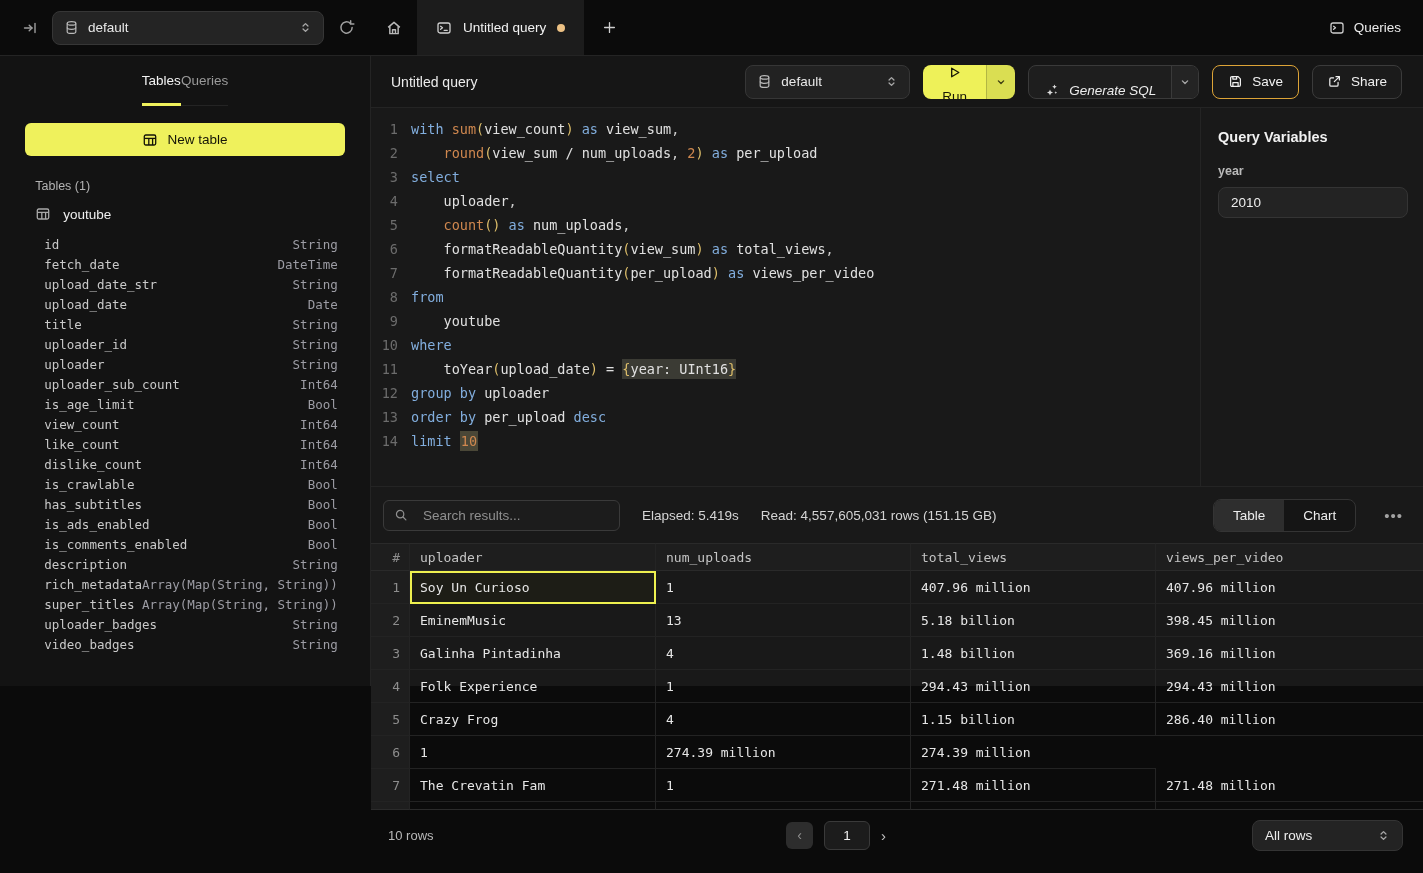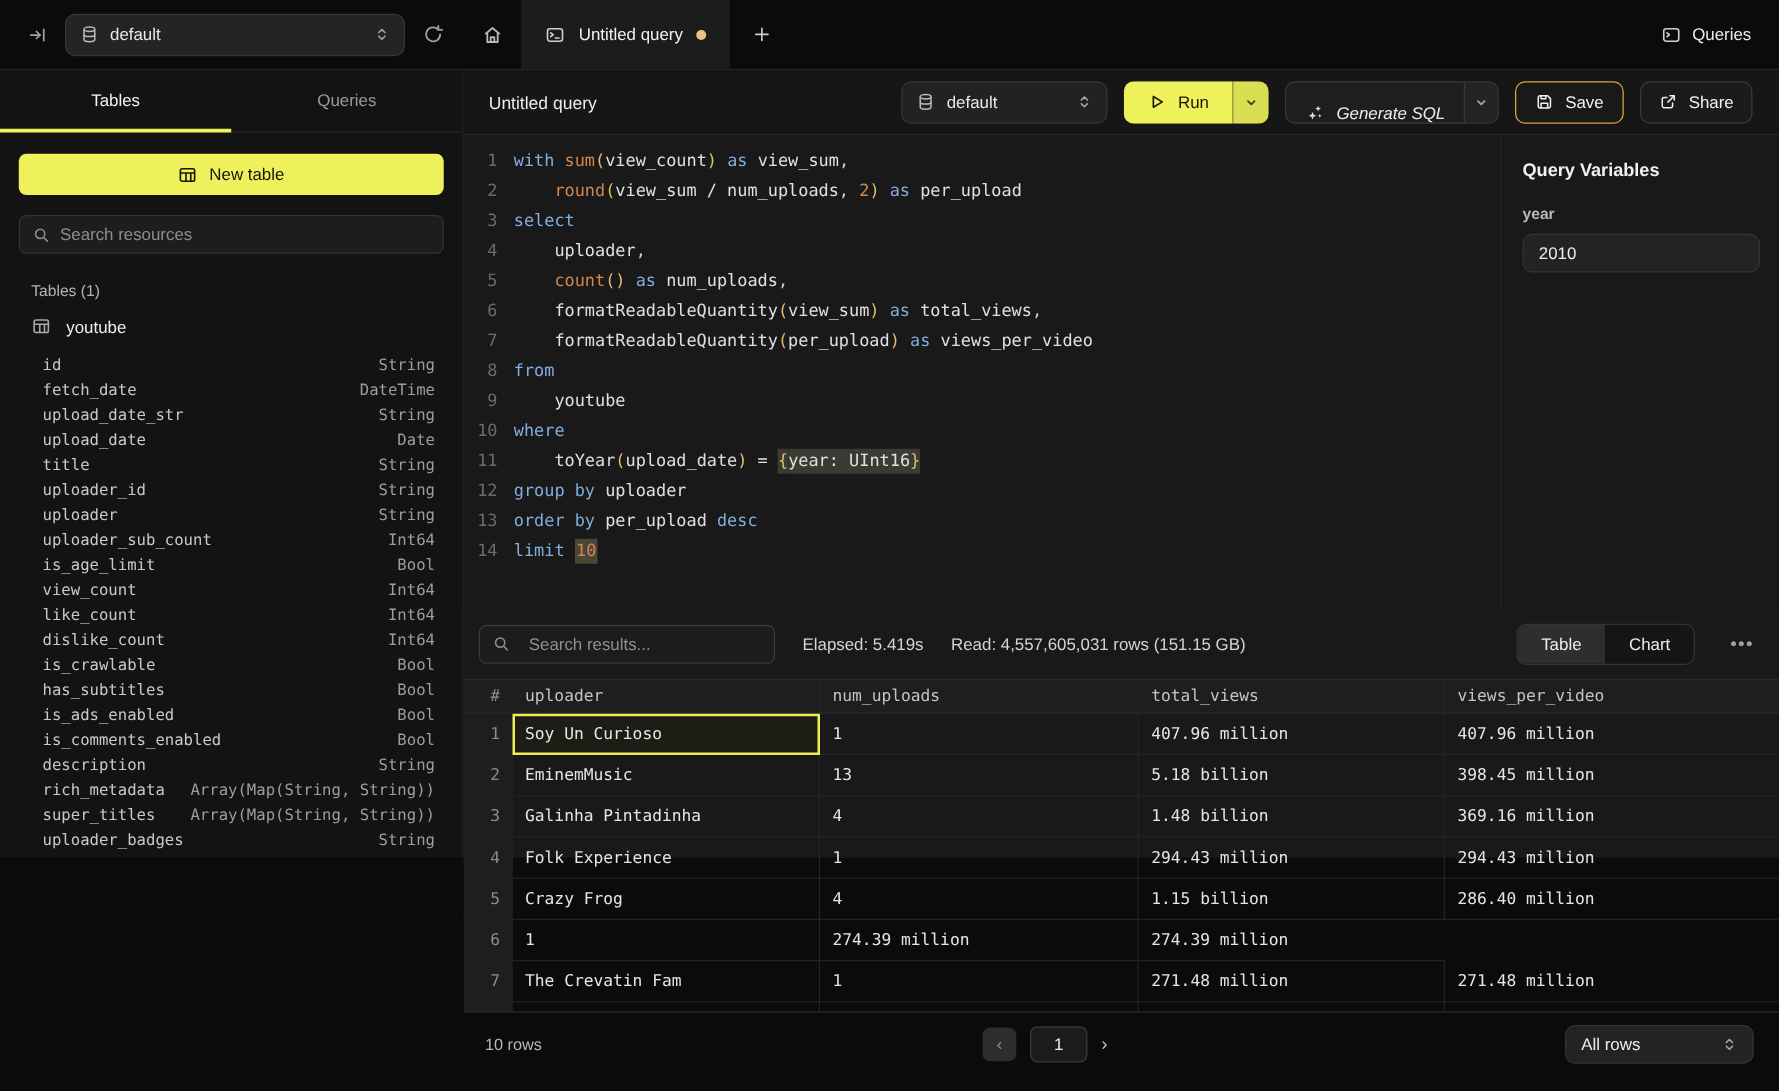--- a/index.html
+++ b/index.html
@@ -19,21 +19,21 @@
   .qtab { background:#1c1c1c; display:flex; align-items:center; gap:11px; padding:0 19px; font-size:13.5px; color:#f2f2f2; cursor:pointer; }
   .qtab .dot { width:8px; height:8px; border-radius:50%; }
   .plus-btn { width:50px; font-size:17px; color:#cfcfcf; background:none; border:none; display:flex; align-items:center; justify-content:center; cursor:pointer; }
   .topbar-right { margin-left:auto; display:flex; align-items:center; padding-right:22px; }
   .queries-btn { display:flex; align-items:center; gap:9px; color:#ececec; font-size:13.5px; background:none; border:none; cursor:pointer; }
 
   
   .body { flex:1; display:flex; min-height:0; }
 
   
-  .sidebar { width:371px; flex:0 0 371px; background:#131313; border-right:1px solid #242424; display:flex; flex-direction:column; }
+  .sidebar { width:371px; flex:0 0 371px; background:#131313; border-right:1px solid #242424; display:flex; flex-direction:column;align-items:center; }
   .side-tabs { height:50px; flex:0 0 50px; display:flex; border-bottom:1px solid #242424; }
   .side-tab { flex:1; display:flex; align-items:center; justify-content:center; font-size:13.5px; color:#9a9a9a; background:none; border:none; position:relative; cursor:pointer; }
   .side-tab.active { color:#f3f3f3; }
   .side-tab.active::after { content:""; position:absolute; left:0; right:0; bottom:-1px; height:3px; background:#eff15c; }
   .side-content { padding:17px 15px 0 15px; overflow:hidden; }
   .new-table-btn { width:100%; height:33px; background:#eff15c; color:#141407; border:none; border-radius:6px; display:flex; align-items:center; justify-content:center; gap:9px; font-size:13.5px; cursor:pointer; font-family:inherit; }
   .side-search { margin-top:16px; height:31px; background:#1d1d1d; border:1px solid #343434; border-radius:6px; display:flex; align-items:center; gap:8px; padding:0 10px; }
   .side-search input, .res-search input { background:transparent; border:none; outline:none; color:#dedede; font-size:13.5px; width:100%; font-family:inherit; }
   .side-search input::placeholder, .res-search input::placeholder { color:#8f8f8f; }
   .section-label { margin:23px 0 0 10px; font-size:12.5px; color:#b3b3b3; }
@@ -44,21 +44,21 @@
   .schema-row .cname { color:#c9c9c9; }
   .schema-row .ctype { color:#9c9ca4; }
 
   
   .main { flex:1; display:flex; flex-direction:column; min-width:0; background:#191919; }
   .toolbar { height:52px; flex:0 0 52px; background:#161616; border-bottom:1px solid #242424; display:flex; align-items:center; padding:0 21px 0 20px; }
   .toolbar-title { font-size:14px; color:#ededed; }
   .toolbar-actions { margin-left:auto; display:flex; align-items:center; gap:13px; }
   .toolbar .select-box { width:165px; background:#222222; }
   .split-btn { display:flex; height:34px; border-radius:8px; overflow:hidden; cursor:pointer; }
-  .run-main { background:#eef159; color:#181806; display:flex; align-items:center; gap:9px; padding:0 19px; font-size:13.5px; border:none; cursor:pointer; font-family:inherit; }
+  .run-main { background:#eef159; color:#181806; display:flex; align-items:center; gap:9px; padding:0 19px; font-size:13.5px; border:none; cursor:pointer; font-family:inherit;flex-direction:column; }
   .run-chev { width:29px; background:#dade52; border:none; border-left:1px solid rgba(0,0,0,.18); color:#3c3c12; display:flex; align-items:center; justify-content:center; cursor:pointer; }
   .gen-btn { border:1px solid #3a3a3a; background:#1e1e1e; }
   .gen-main { background:transparent; border:none; color:#ededed; display:flex; align-items:flex-end; gap:9px; padding:0 15px; font-size:13.5px; cursor:pointer; font-family:inherit;font-style:italic; }
   .gen-chev { width:27px; background:#242424; border:none; border-left:1px solid #3a3a3a; color:#a8a8a8; display:flex; align-items:center; justify-content:center; cursor:pointer; }
   .save-btn { height:34px; background:#191919; border:1.5px solid #dda437; border-radius:8px; display:flex; align-items:center; gap:9px; padding:0 15px; color:#f2f2f2; font-size:13.5px; cursor:pointer; font-family:inherit; }
   .share-btn { height:34px; background:#1b1b1b; border:1px solid #3b3b3b; border-radius:8px; display:flex; align-items:center; gap:9px; padding:0 14px; color:#f0f0f0; font-size:13.5px; cursor:pointer; font-family:inherit; }
 
   
   .workspace { height:379px; flex:0 0 379px; display:flex; border-bottom:1px solid #242424; }
   .editor { flex:1; padding-top:9px; font-family:"DejaVu Sans Mono", monospace; font-size:13.5px; line-height:24px; overflow:hidden; cursor:text; }
@@ -206,29 +206,20 @@
           <span>
             <svg width="16" height="16" viewBox="0 0 16 16" fill="none" stroke="#141407" stroke-width="1.3" stroke-linejoin="round">
                 <rect x="2.3" y="3" width="11.4" height="10" rx="1.5"></rect>
                 <path d="M2.3 6.4h11.4"></path>
                 <path d="M6.8 6.4V13"></path>
                 <path d="M10.6 6.4V13"></path>
               </svg>
           </span>
           <span>New table</span>
         </button>
-        <div class="side-search">
-          <span>
-            <svg width="14" height="14" viewBox="0 0 16 16" fill="none" stroke="#8f8f8f" stroke-width="1.4" stroke-linecap="round">
-                <circle cx="7" cy="7" r="4.2"></circle>
-                <path d="M10.3 10.3 13.6 13.6"></path>
-              </svg>
-          </span>
-          <input type="text" placeholder="Search resources" style="">
-        </div>
         <div class="section-label">Tables (1)</div>
         <div class="table-item">
           <span>
             <svg width="16" height="16" viewBox="0 0 16 16" fill="none" stroke="currentColor" stroke-width="1.3" stroke-linejoin="round">
                 <rect x="2.3" y="3" width="11.4" height="10" rx="1.5"></rect>
                 <path d="M2.3 6.4h11.4"></path>
                 <path d="M6.8 6.4V13"></path>
                 <path d="M10.6 6.4V13"></path>
               </svg>
           </span>

